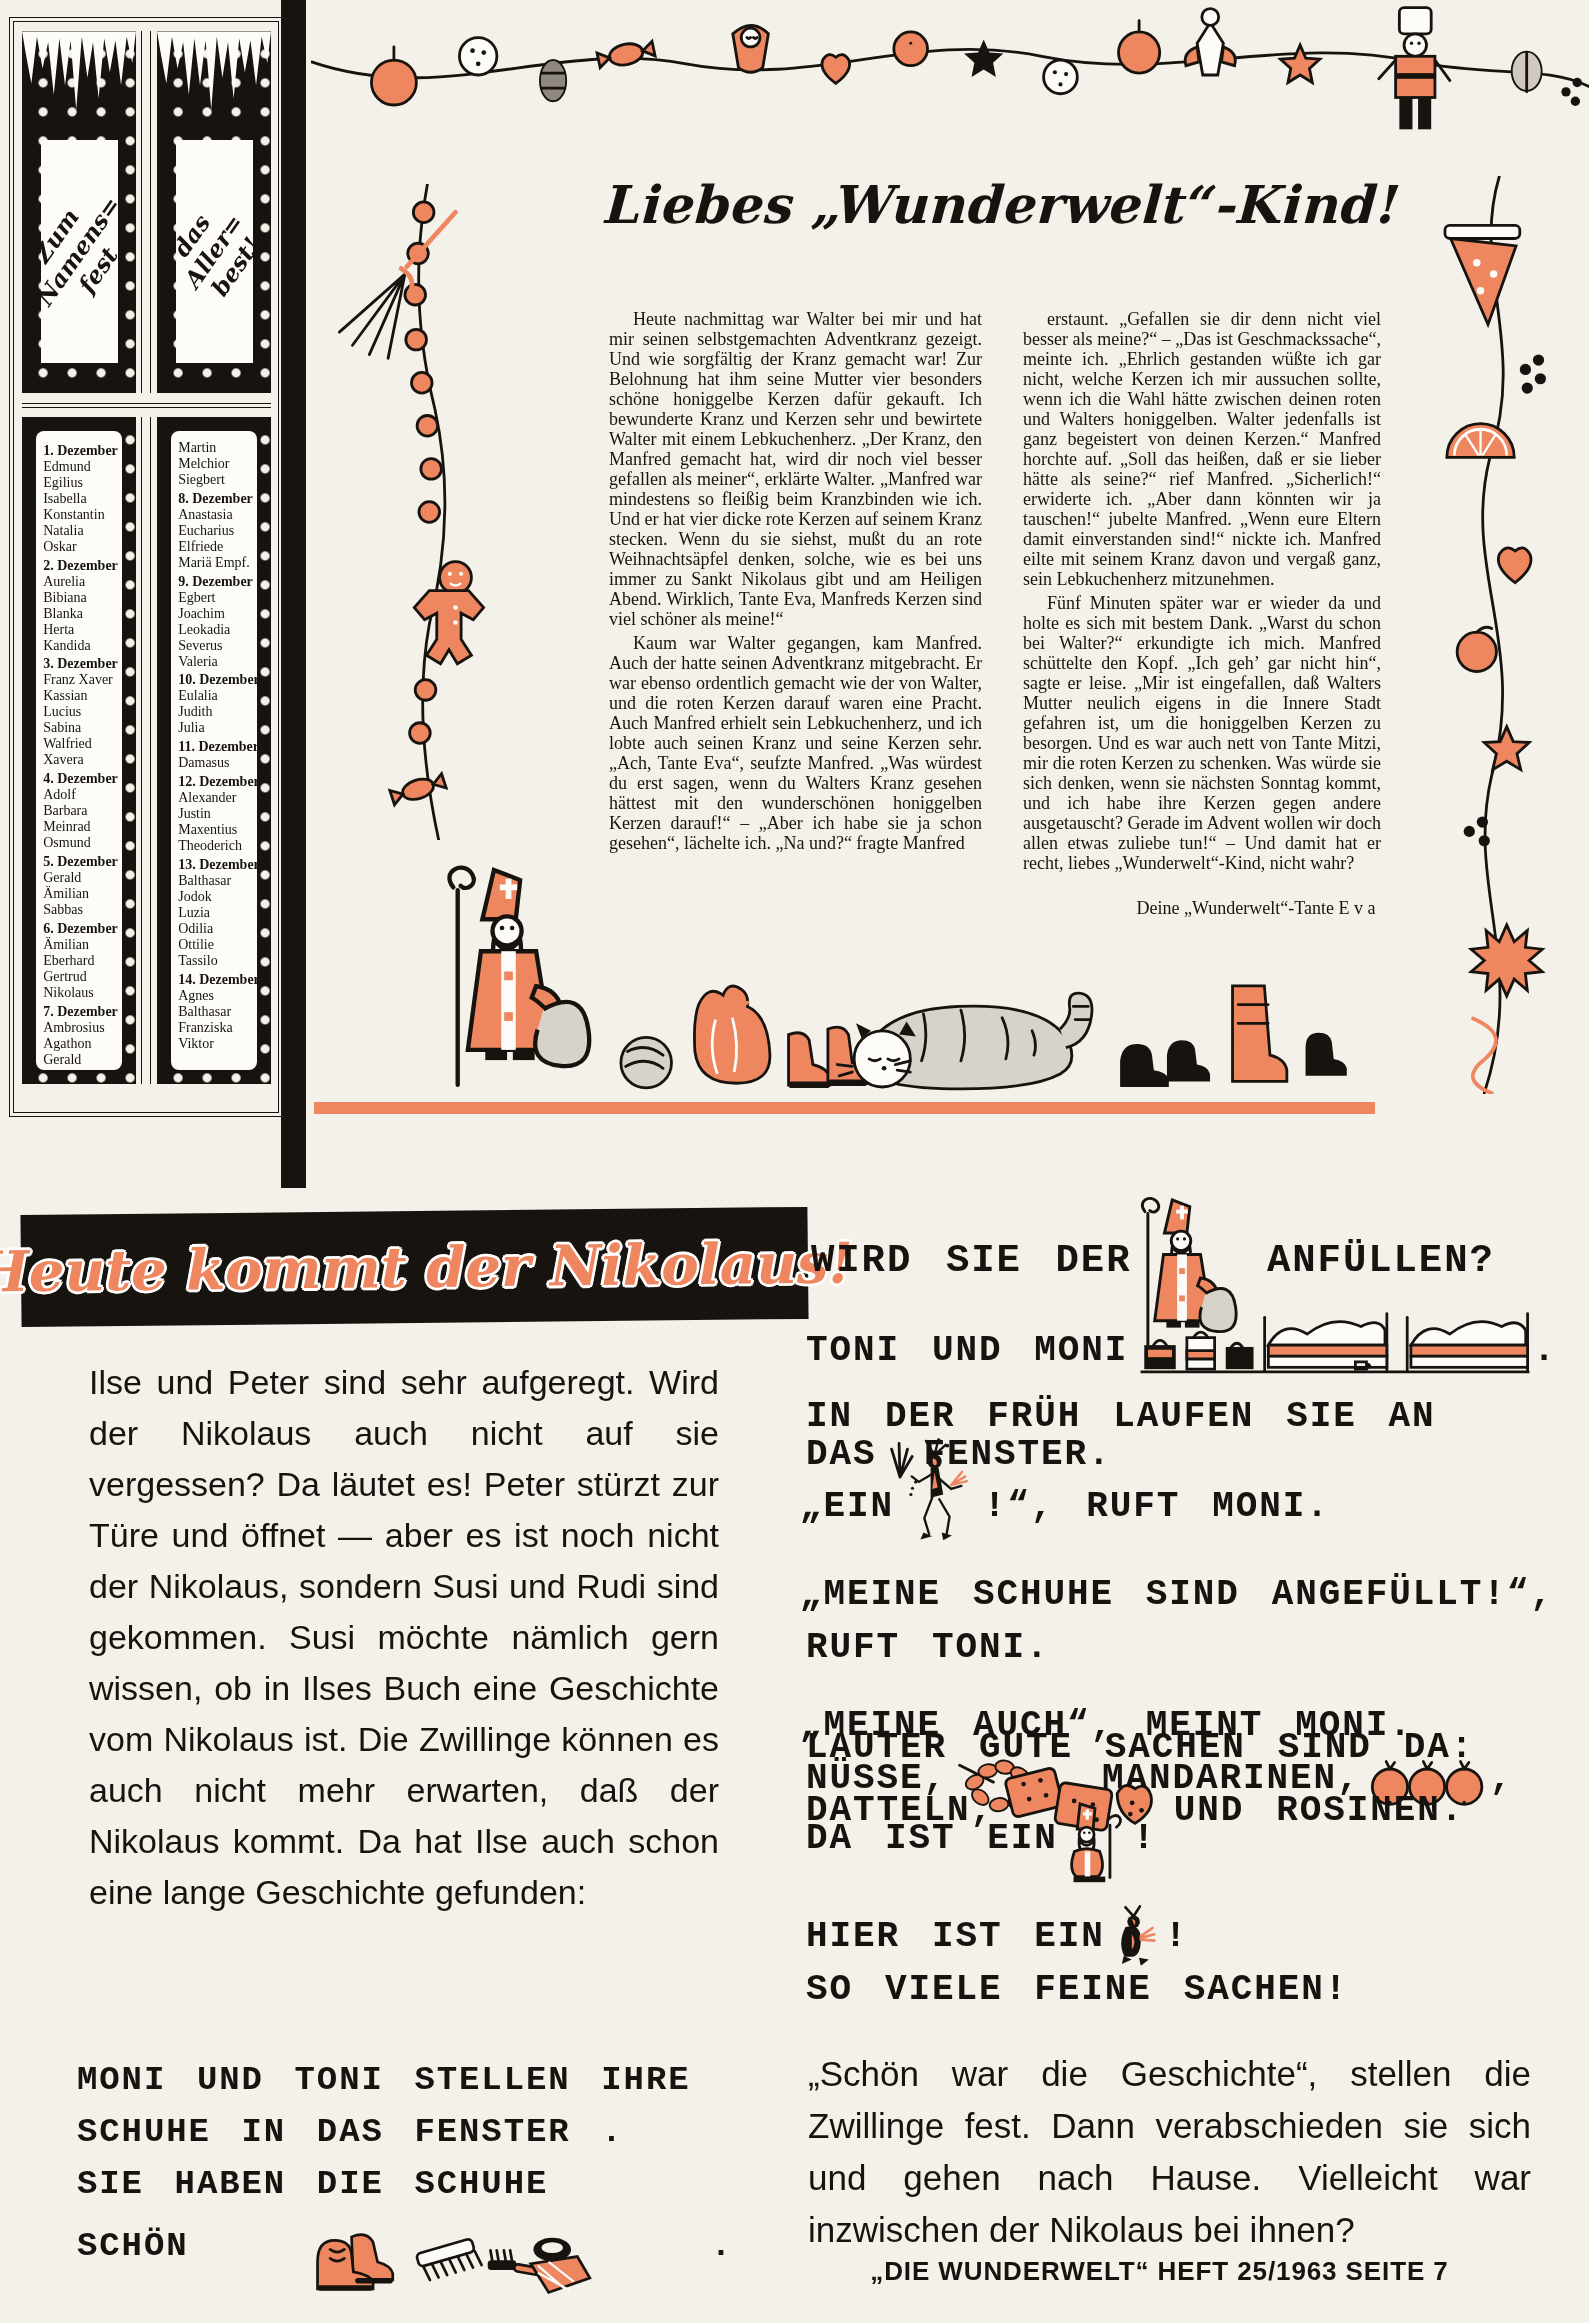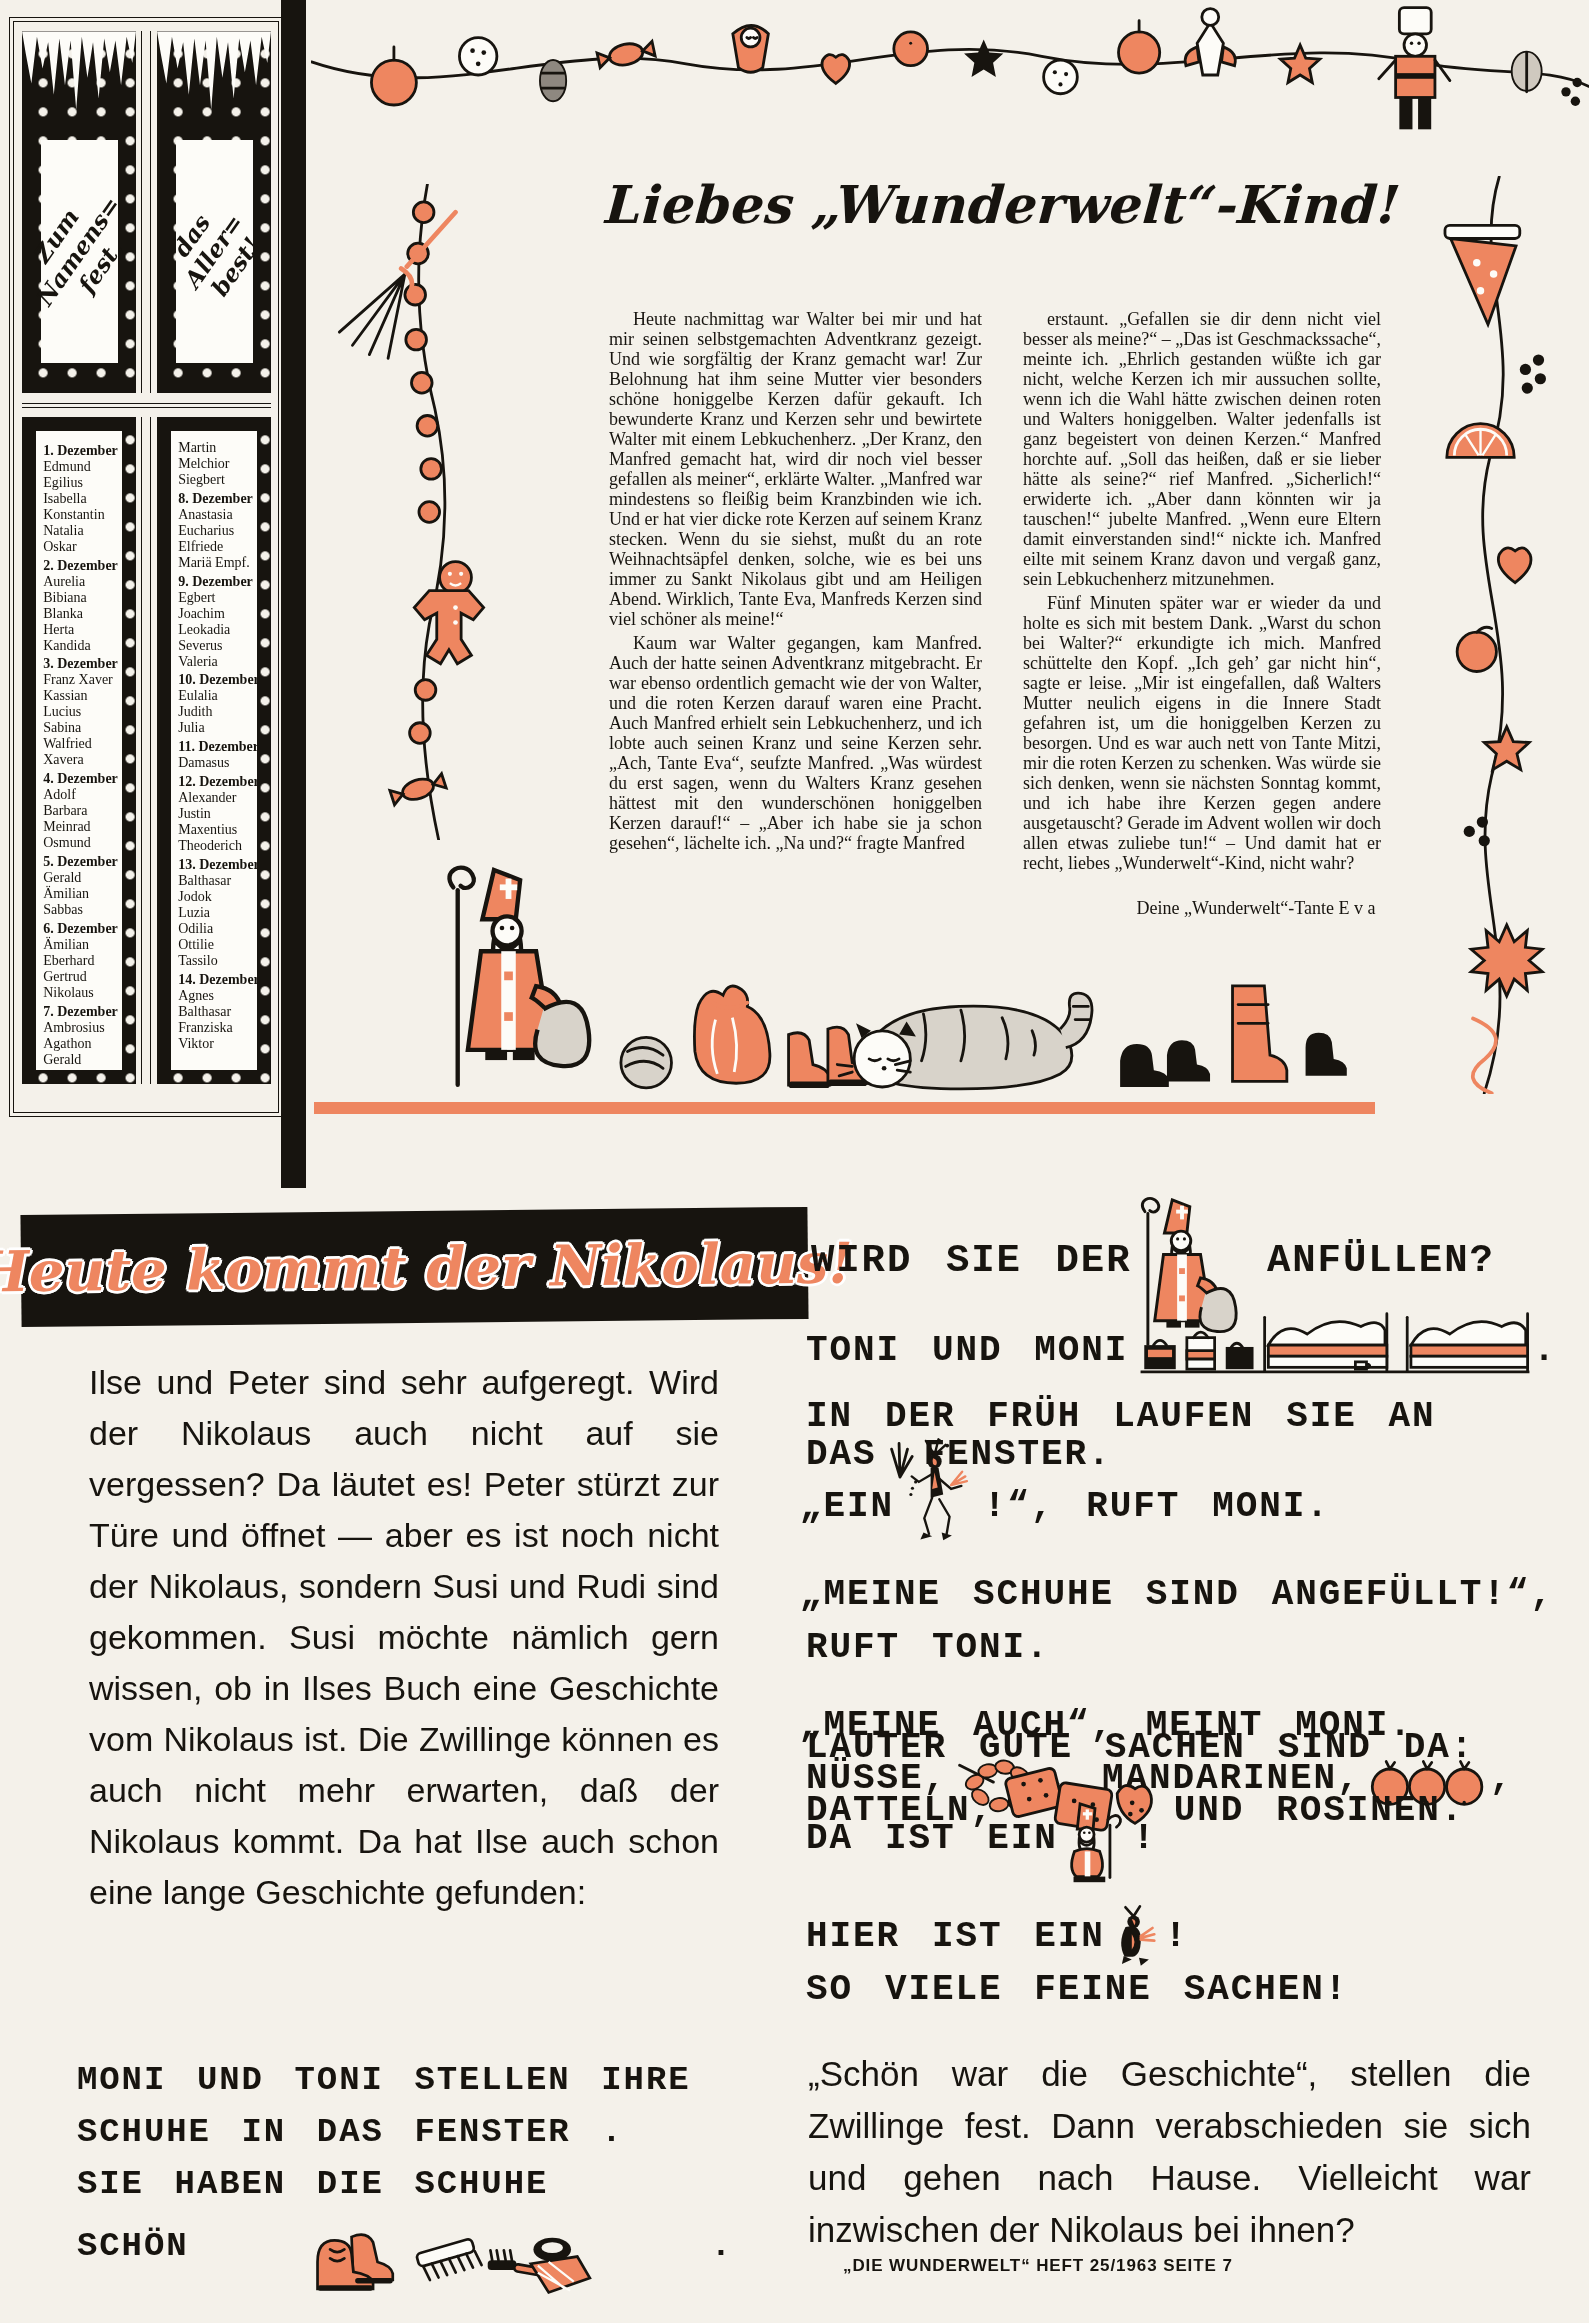--- a/index.html
+++ b/index.html
@@ -16,21 +16,21 @@
                background-size:29px 29px;background-position:6.6px 8.4px;width:114px;position:relative;}
   .shutter{height:362px;}
   .icicles{position:absolute;left:0;top:0;width:100%;height:90px;}
   .shutter-card{position:absolute;left:19px;top:109px;width:77px;height:223px;background:#fdfcf8;
                 display:flex;align-items:center;justify-content:center;}
   .shutter-card-text{transform:rotate(-55deg);font-family:"DejaVu Serif",serif;font-style:italic;
                      font-weight:bold;font-size:23.4px;line-height:27px;text-align:center;white-space:nowrap;}
   .cal-divider{height:3.7px;border-top:1.9px solid #17140f;border-bottom:1.9px solid #17140f;margin:9.4px 0 8.4px 0;}
   .list-row{display:flex;justify-content:space-between;height:667px;}
   .list-panel{height:667px;padding:14px;box-sizing:border-box;}
-  .list-white{background:#fdfcf8;width:100%;height:100%;box-sizing:border-box;padding:9.4px 3.7px 3.7px 7.5px;overflow:hidden;}
+  .list-white{background:#fdfcf8;width:100%;height:100%;box-sizing:border-box;padding:9.4px 3.7px 3.7px 7.5px;overflow:hidden;border-radius:8px;}
   .cal-day{font-weight:bold;font-size:14px;line-height:16px;margin-top:2.8px;white-space:nowrap;font-family:"Liberation Serif",serif;}
   .cal-name{font-size:14px;line-height:16px;white-space:nowrap;}
   .black-bar{left:281px;top:0;width:25px;height:1188px;background:#17140f;}
 
   
   .letter-title{left:600px;top:174px;width:806px;text-align:center;
                 font-family:"DejaVu Serif",serif;font-style:italic;font-weight:bold;font-size:52px;
                 transform:skewX(-4deg);}
   .letter-col{font-size:18px;line-height:20px;text-align:justify;}
   .letter-col p{margin:0 0 3.7px 0;text-indent:24px;}
@@ -58,22 +58,22 @@
   .ric.birch-rod-icon{width:32px;height:43px;margin:0 7.5px -3.7px 7.5px;}
   .ric.krampus-icon{width:71px;height:114px;margin:0 9.4px -19px 9.4px;}
   .ric.nut-ring-icon{width:92px;height:60px;margin:0 1.9px -15px 5.6px;}
   .ric.mandarins-icon{width:120px;height:52px;margin:0 1.9px -9.4px 7.5px;}
   .ric.lebkuchen-icon{width:161px;height:92px;margin:0 9.4px -15px 9.4px;}
   .ric.nikolaus-small-icon{width:60px;height:84px;margin:0 7.5px -26px 7.5px;}
   .ric.krampus-small-icon{width:45px;height:66px;margin:0 7.5px -13px 7.5px;}
   .ric.shoe-cleaning-icon{width:290px;height:86px;margin:0 9.4px -24px 13px;}
   .closing{left:808px;top:2048px;width:723px;font-size:35px;line-height:52px;text-align:justify;
            font-family:"Liberation Sans",sans-serif;}
-  .footer{left:843px;top:2256px;width:693px;text-align:left;font-family:"Liberation Sans",sans-serif;
-          font-weight:bold;font-size:17px;letter-spacing:0.9px;}
+  .footer{left:813px;top:2256px;width:693px;text-align:center;font-family:"Liberation Sans",sans-serif;
+          font-weight:bold;font-size:26px;letter-spacing:0.9px;}
 
   
   .ink{fill:#17140f;} .w{fill:#fdfcf8;} .o{fill:#ee8660;}
   .s{stroke:#17140f;stroke-width:3px;} .s2{stroke:#17140f;stroke-width:2px;}
   .ln{fill:none;stroke:#17140f;stroke-width:3px;stroke-linecap:round;}
   .lno{fill:none;stroke:#ee8660;stroke-linecap:round;}
   .gray{fill:#d8d3ca;}
 </style>
 </head>
 <body>

